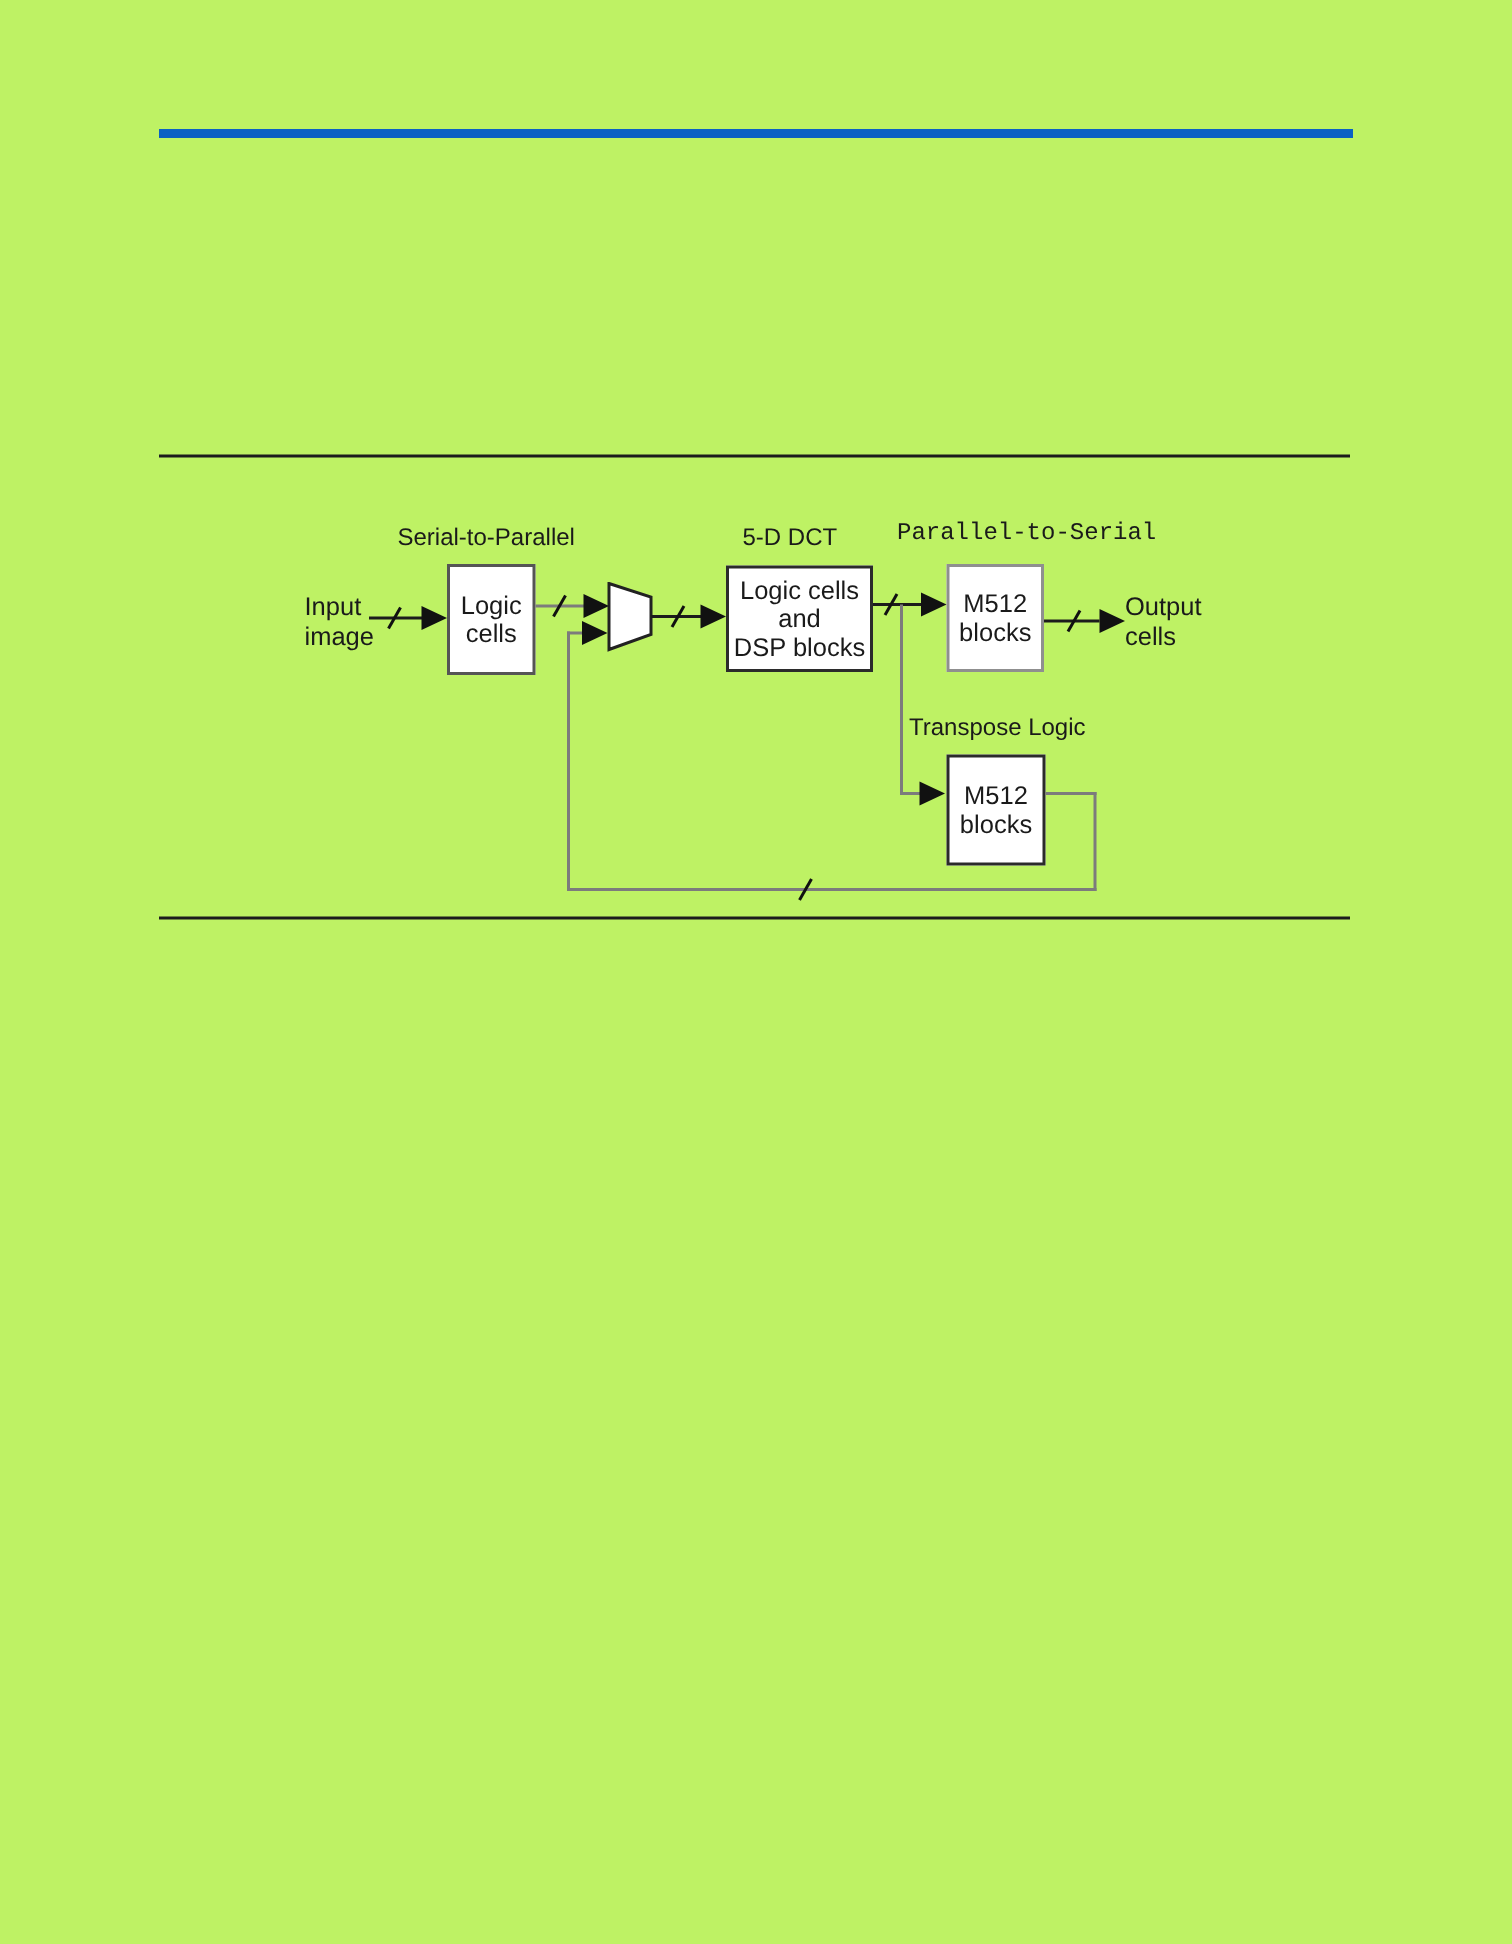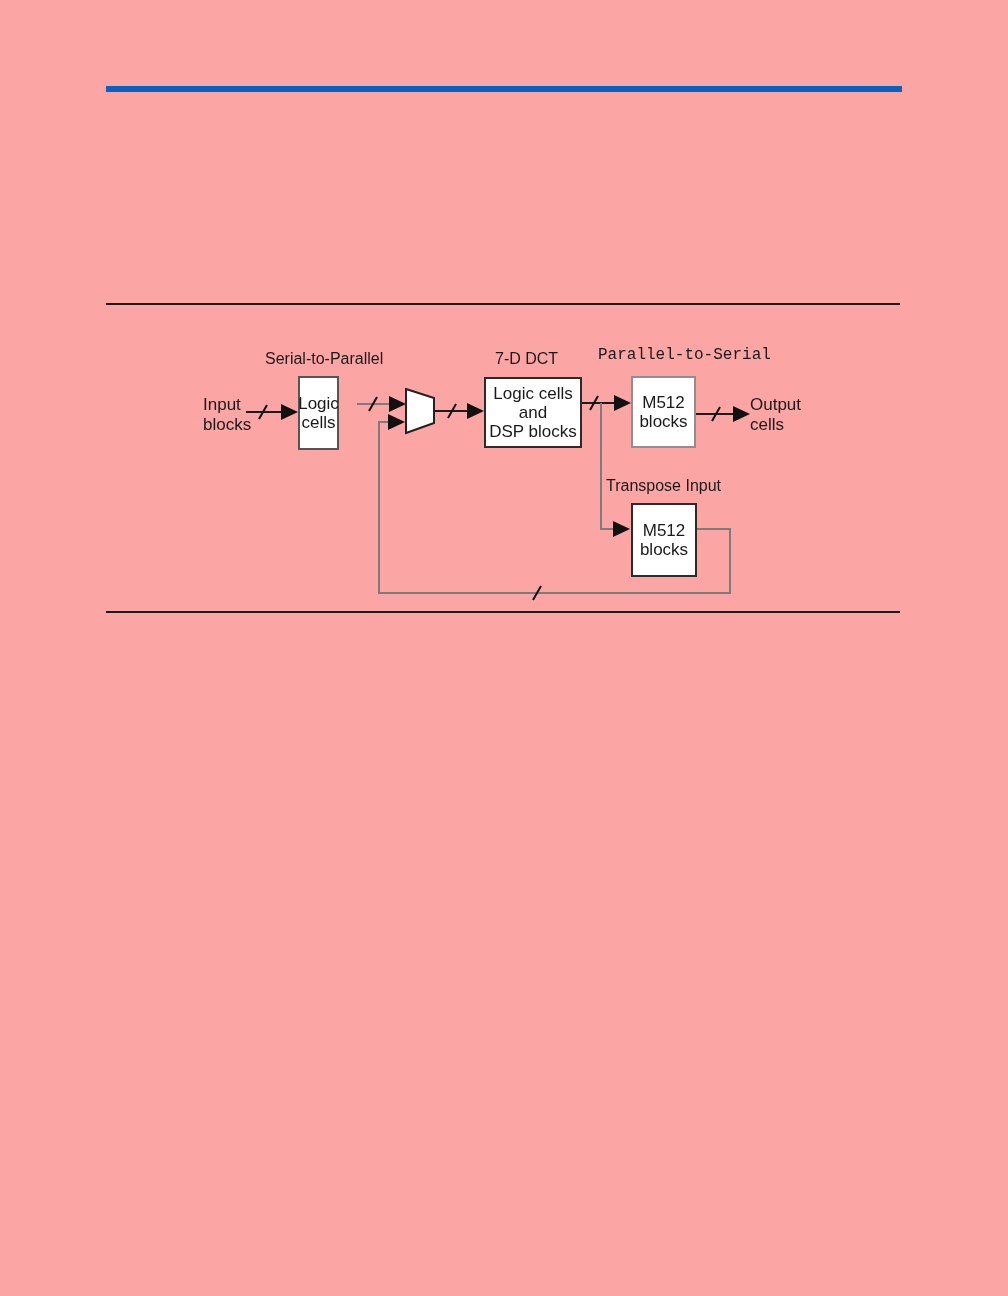--- a/index.html
+++ b/index.html
@@ -1,19 +1,19 @@
 <!DOCTYPE html>
 <html><head>
 <meta charset="utf-8">
 <style>
   html,body{margin:0;padding:0;background:#ffffff;}
   .page{
     position:relative;
     width:1008px;height:1296px;
-    background:#fca5a5;
+    background:#bef264;
     font-family:"Liberation Sans","DejaVu Sans",sans-serif;
     color:#1a1a1a;
     overflow:hidden;
   }
   .abs{position:absolute;}
   
   .accent-bar{left:106px;top:86px;width:796px;height:6px;background:#0a61c4;}
   .rule{height:2px;background:#1c1c1c;}
   .rule-top{left:106px;top:303px;width:794px;}
   .rule-bottom{left:106px;top:611px;width:794px;}
@@ -57,30 +57,30 @@
 
 <div class="page">
 
   <div class="abs accent-bar" style="background: rgb(10, 97, 196);"></div>
   <div class="abs rule rule-top"></div>
   <div class="abs rule rule-bottom"></div>
 
   <div class="abs" style="left:0;top:0;width:1008px;height:1296px;">
 
     <div class="abs stage-label" style="left:265px;top:350px;">Serial-to-Parallel</div>
-    <div class="abs stage-label" style="left:495px;top:350px;">7-D DCT</div>
+    <div class="abs stage-label" style="left:495px;top:350px;">5-D DCT</div>
     <div class="abs stage-label" style="left:598px;top:347px;font-family:Liberation Mono, monospace;">Parallel-to-Serial</div>
-    <div class="abs stage-label" style="left:606px;top:477px;">Transpose Input</div>
+    <div class="abs stage-label" style="left:606px;top:477px;">Transpose Logic</div>
 
     <div class="abs io-text" style="left:203px;top:395px;">Input
-blocks</div>
+image</div>
     <div class="abs io-text" style="left:750px;top:395px;">Output
 cells</div>
 
-    <div class="abs dbox b-mid" style="left:298px;top:376px;width:41px;height:74px;">Logic
+    <div class="abs dbox b-mid" style="left:298px;top:376px;width:59px;height:74px;">Logic
 cells</div>
     <div class="abs dbox b-dark" style="left:484px;top:377px;width:98px;height:71px;">Logic cells
 and
 DSP blocks</div>
     <div class="abs dbox b-gray" style="left:631px;top:376px;width:65px;height:72px;">M512
 blocks</div>
     <div class="abs dbox b-dark" style="left:631px;top:503px;width:66px;height:74px;">M512
 blocks</div>
 
     <svg class="abs" style="left:404px;top:388px;" width="32" height="47" viewBox="0 0 32 47">

